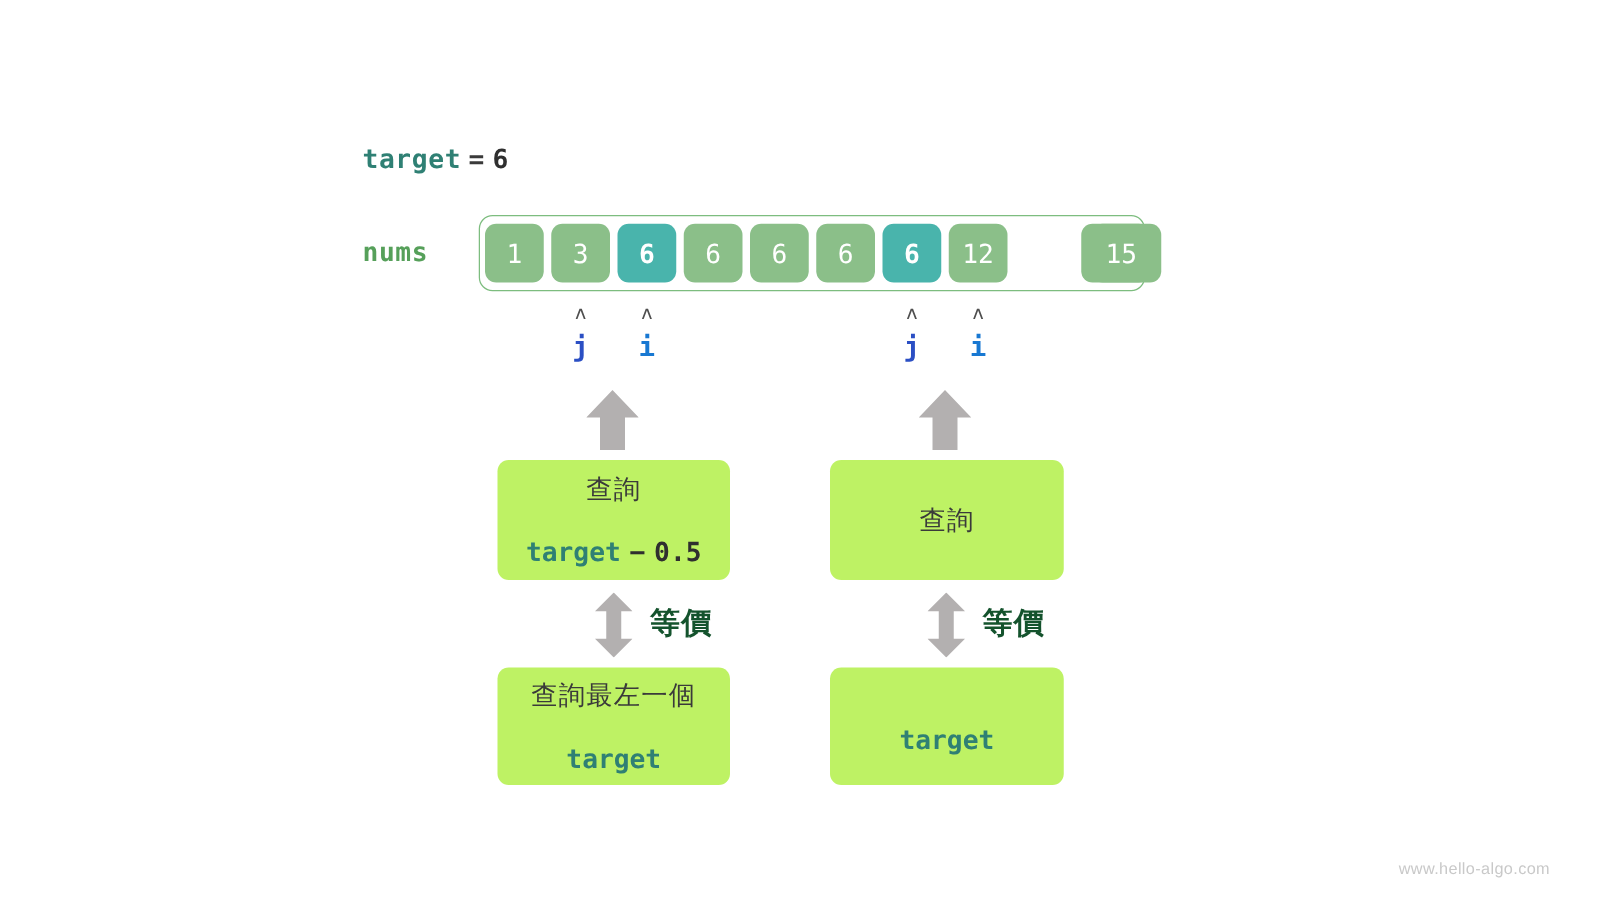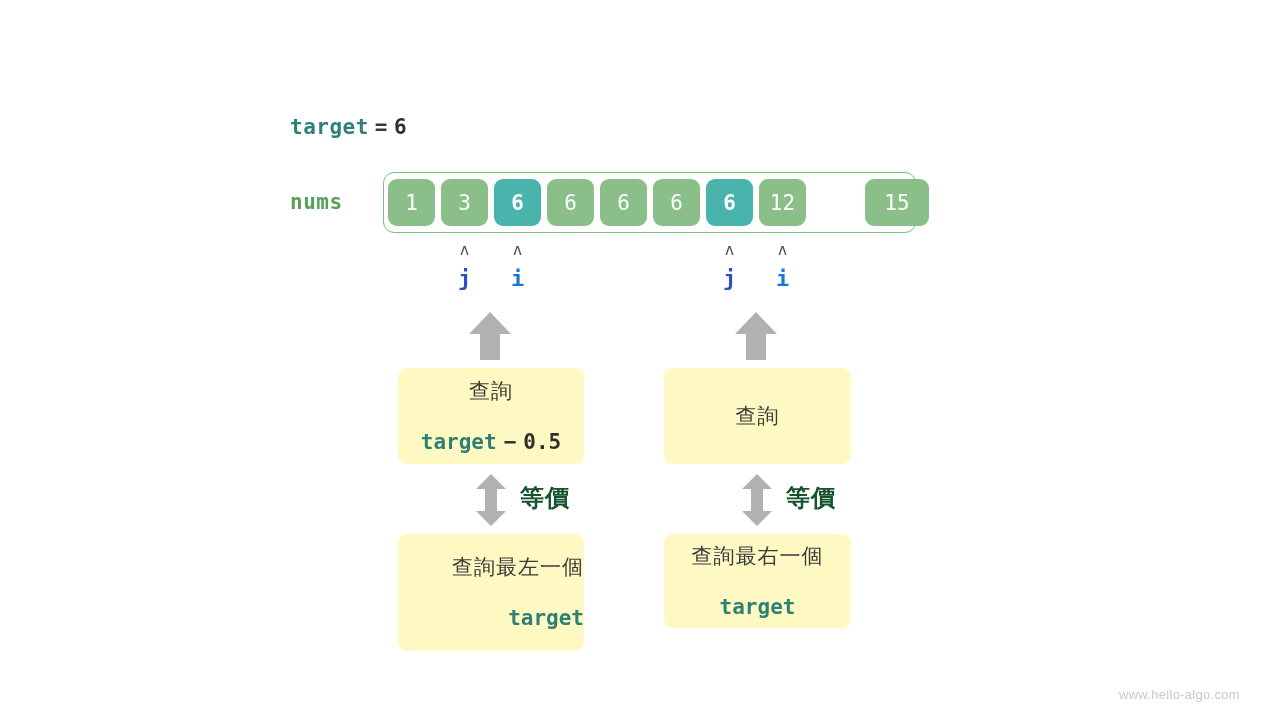--- a/index.html
+++ b/index.html
@@ -114,21 +114,21 @@
   .up-arrow {
     position: absolute;
     width: 42px;
     height: 48px;
   }
   .up-arrow svg { display: block; }
 
   
   .gbox {
     position: absolute;
-    background: #fef9c3;
+    background: #bef264;
     border-radius: 9px;
     box-sizing: border-box;
     display: flex;
     flex-direction: column;
     align-items: center;
     justify-content: center;
   }
   .gbox .line1 {
     font-family: "DejaVu Sans", sans-serif;
     font-size: 21px;
@@ -236,36 +236,35 @@
     <div class="line2"><span class="tv">target</span><span class="op" style="padding:0 7px;">−</span><span class="op">0.5</span></div>
   </div>
 
   <div class="equiv" style="left:476px; top:474px;">
     <svg width="30" height="52" viewBox="0 0 30 52">
       <polygon points="15,0 30,15 21,15 21,37 30,37 15,52 0,37 9,37 9,15 0,15" fill="#b3b0b0"></polygon>
     </svg>
   </div>
   <div class="equiv-text" style="left:520px; top:486px;">等價</div>
 
-  <div class="gbox" style="left:398px; top:534px; width:186px; height:117px;align-items:flex-end;">
+  <div class="gbox" style="left:398px; top:534px; width:186px; height:94px;">
     <div class="line1">查詢最左一個</div>
     <div class="line2"><span class="tv">target</span></div>
   </div>
 
   <div class="gbox" style="left:664px; top:368px; width:187px; height:96px;">
     <div class="line1">查詢</div>
   </div>
 
   <div class="equiv" style="left:742px; top:474px;">
     <svg width="30" height="52" viewBox="0 0 30 52">
       <polygon points="15,0 30,15 21,15 21,37 30,37 15,52 0,37 9,37 9,15 0,15" fill="#b3b0b0"></polygon>
     </svg>
   </div>
   <div class="equiv-text" style="left:786px; top:486px;">等價</div>
 
   <div class="gbox" style="left:664px; top:534px; width:187px; height:94px;">
-    <div class="line1">查詢最右一個</div>
     <div class="line2"><span class="tv">target</span></div>
   </div>
 
   <div class="watermark">www.hello-algo.com</div>
 
 </div>
 
 </body></html>

